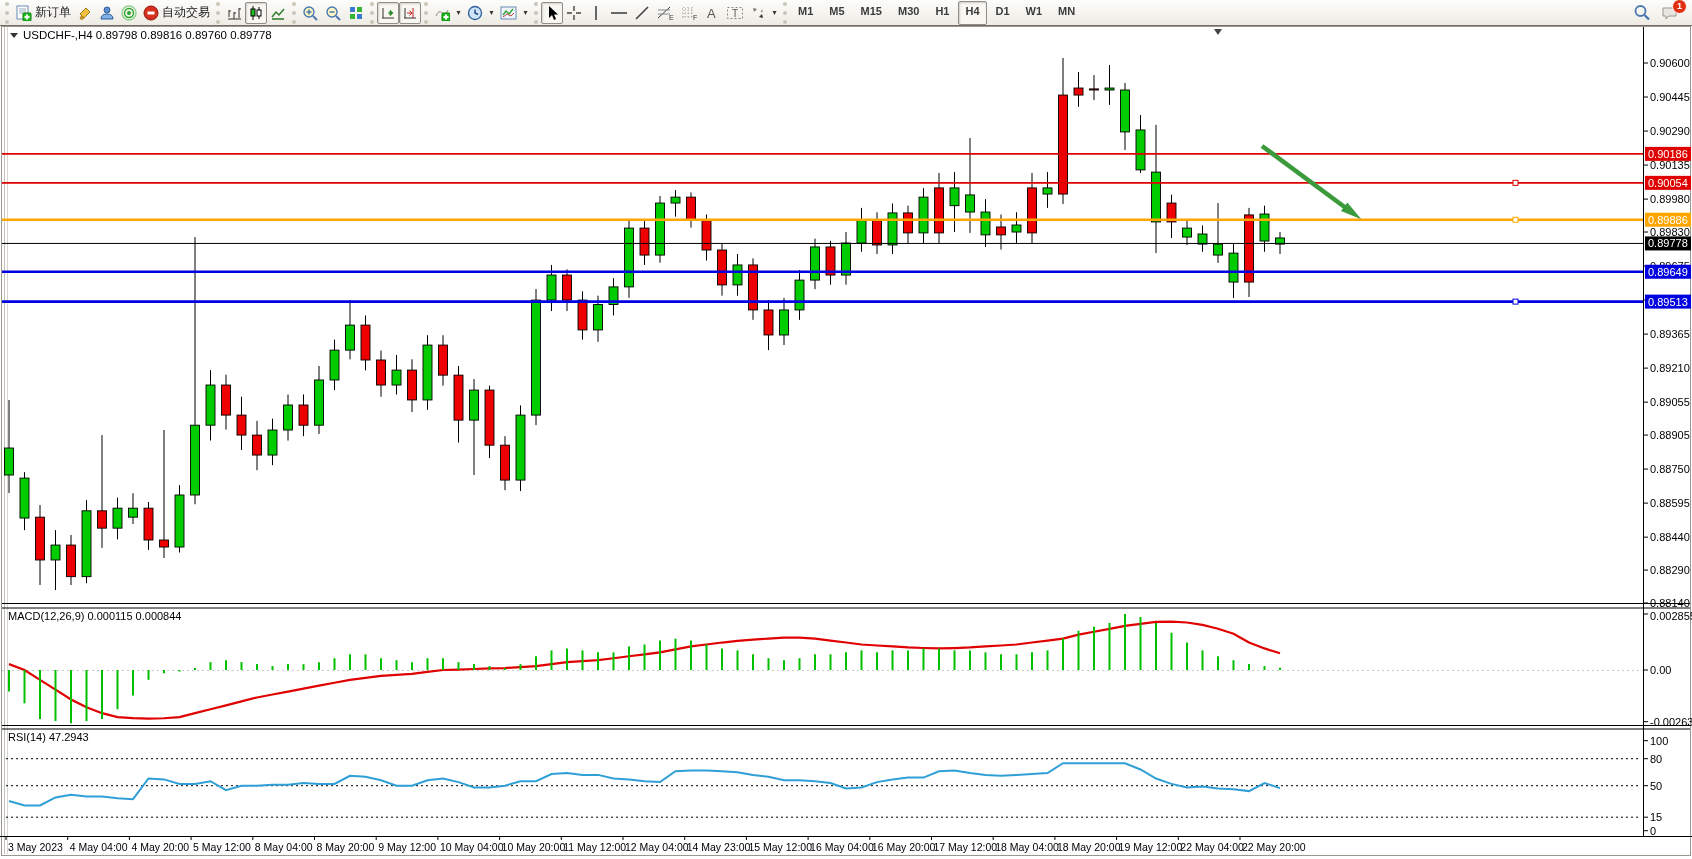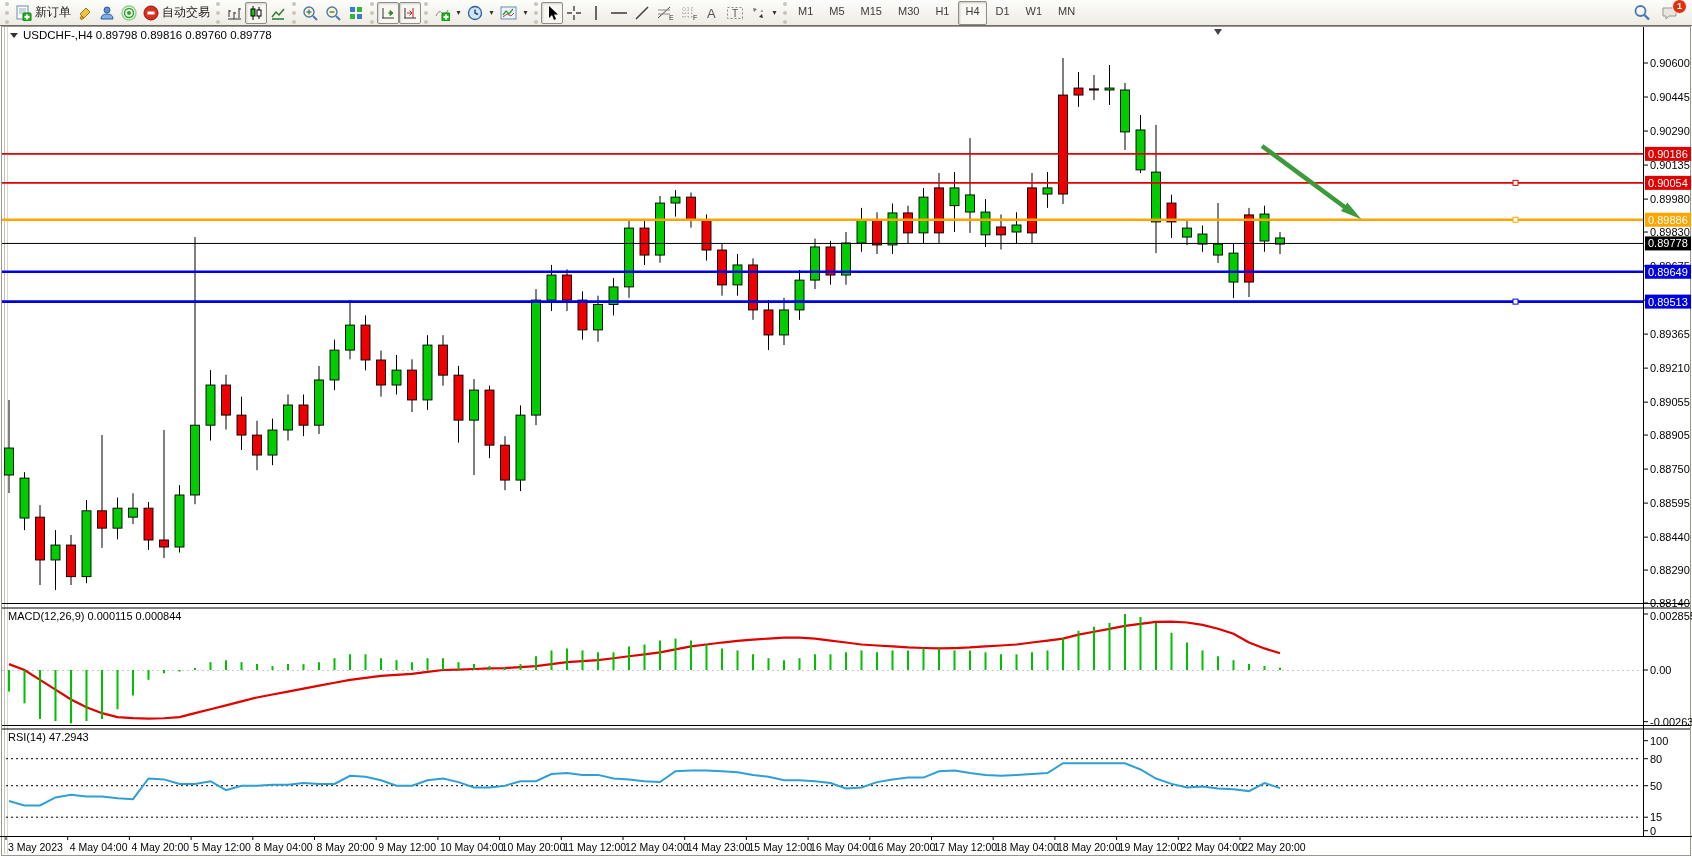--- a/index.html
+++ b/index.html
@@ -7,21 +7,21 @@
   
   .toolbar{height:26px;background:linear-gradient(#fdfdfb,#edebe3);border-bottom:1px solid #6f6d66;
            display:flex;align-items:center;padding:0 2px;box-sizing:border-box;white-space:nowrap;}
   .tb-group{display:flex;align-items:center;border-left:4px dotted #c9c5b9;margin-left:3px;padding-left:3px;height:22px;}
   .tb-btn{min-width:22px;height:22px;display:flex;align-items:center;justify-content:center;
           border:1px solid transparent;border-radius:2px;padding:0 2px;cursor:pointer;box-sizing:border-box;}
   .tb-btn.pressed{background:#f8f7f2;border:1px solid #8f8d85;box-shadow:inset 1px 1px 2px rgba(0,0,0,.15);}
   .tb-btn .cn{font-size:12px;color:#1a1a1a;margin-left:3px;}
   .tb-btn svg{display:block}
   .tb-caret{width:11px;height:22px;display:flex;align-items:center;justify-content:center;font-size:8px;color:#333;cursor:pointer;}
-  .tf-btn{font-size:11px;font-weight:normal;color:#3c3c3c;padding:2px 6px;height:18px;line-height:14px;
+  .tf-btn{font-size:11px;font-weight:bold;color:#3c3c3c;padding:2px 6px;height:18px;line-height:14px;
           border:1px solid transparent;border-radius:2px;margin:0 1px;cursor:pointer;}
   .tf-btn.pressed{background:#f8f7f2;border:1px solid #8f8d85;box-shadow:inset 1px 1px 2px rgba(0,0,0,.18);text-align:center;}
   .tb-spacer{flex:1}
   .badge{position:absolute;top:-4px;right:-6px;background:#e03010;color:#fff;border-radius:50%;
          width:13px;height:13px;font-size:9px;line-height:13px;text-align:center;font-weight:bold;border:1px solid #fff;}
   
   .chartwrap{position:relative;width:1692px;height:832px;background:#fff;}
   svg text{font-family:"Liberation Sans",sans-serif;}
 </style>
 </head>

